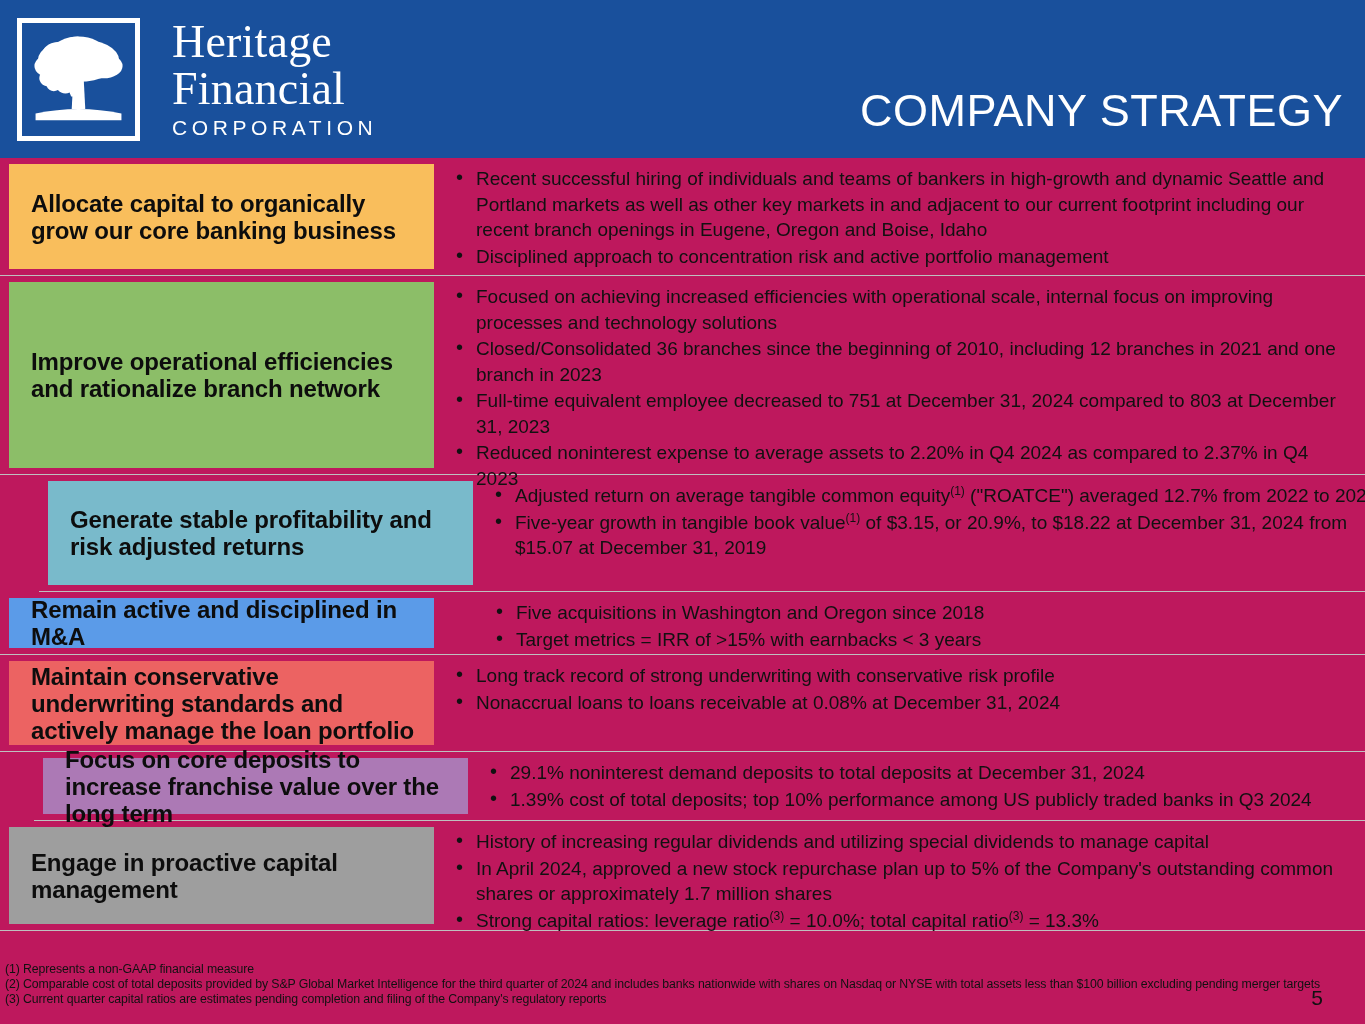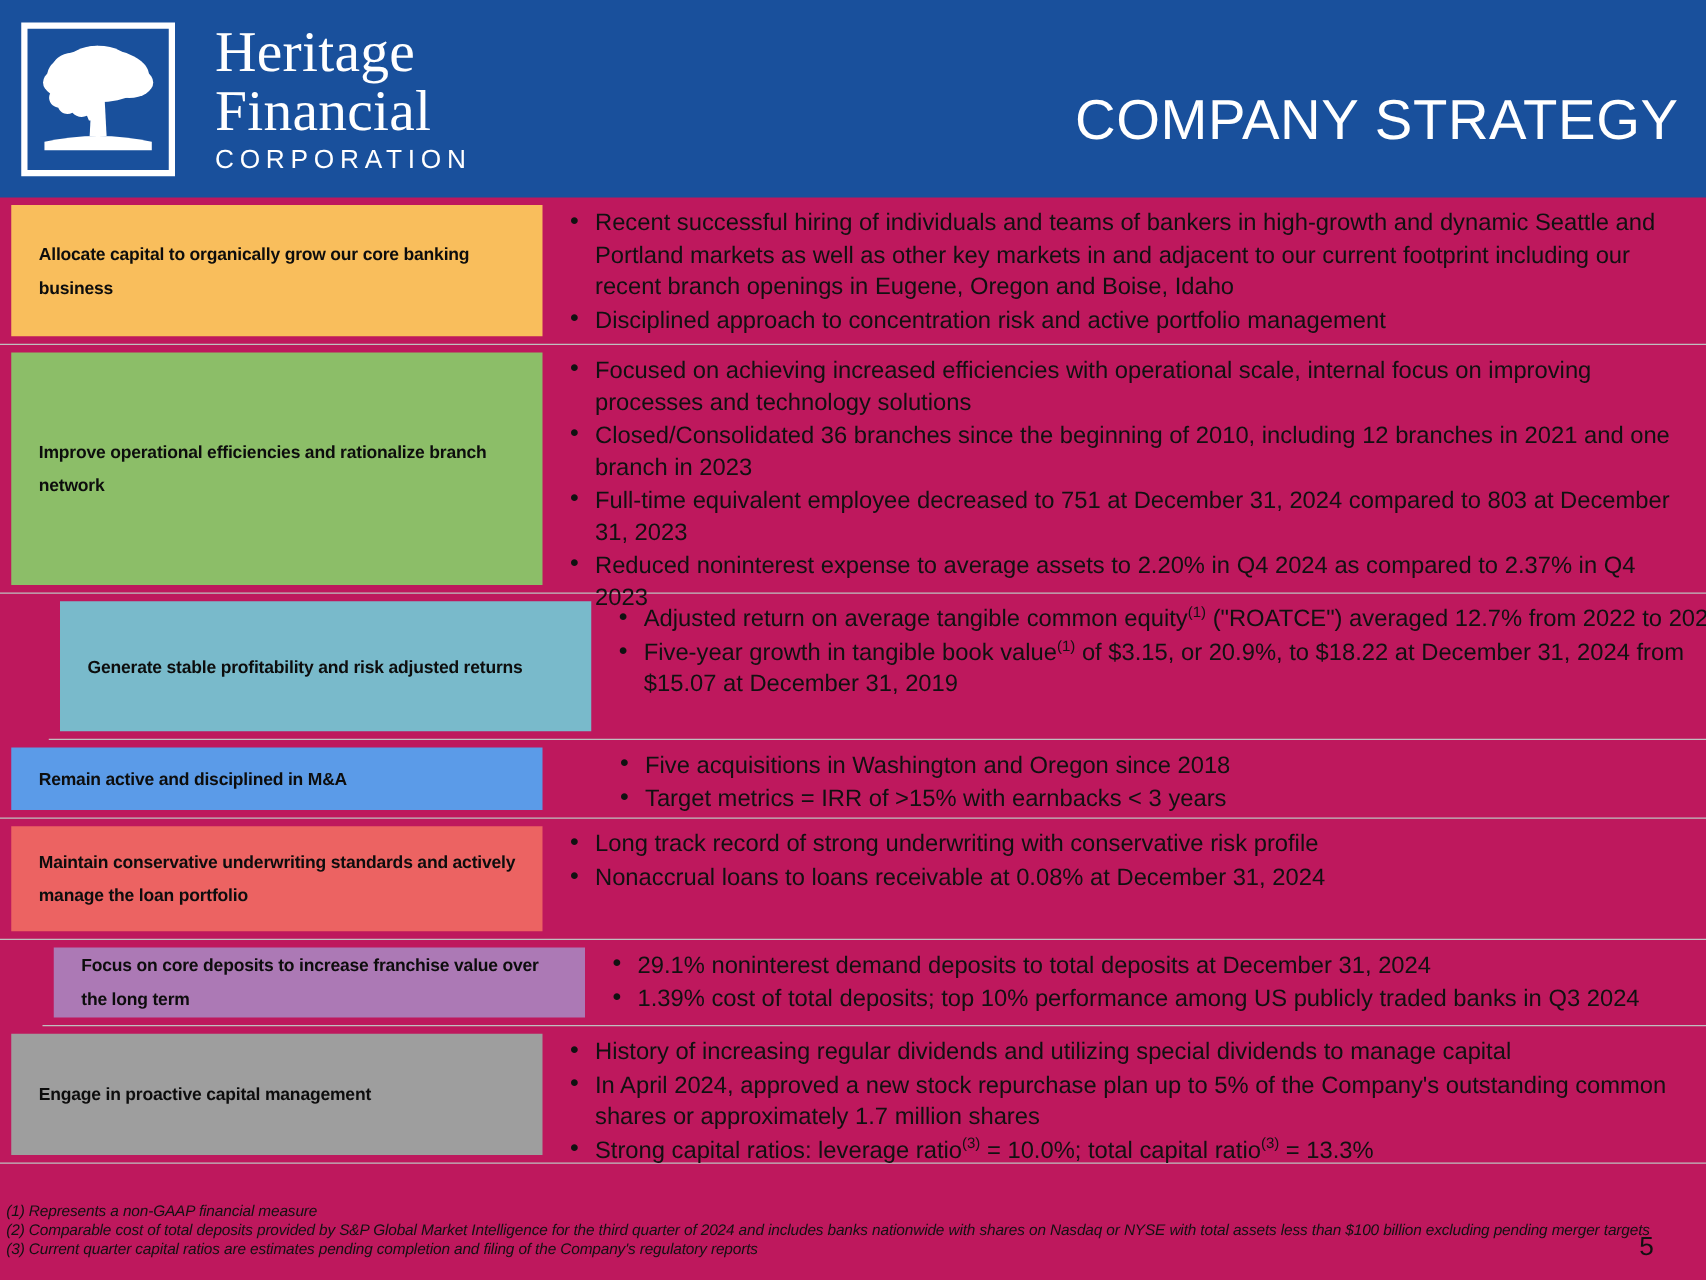--- a/index.html
+++ b/index.html
@@ -30,21 +30,21 @@
   .logo-words .w1, .logo-words .w2 {
     font-family: "Liberation Serif", serif;
     font-size: 46px; line-height: 47px; font-weight: 400; letter-spacing: .2px;
   }
   .logo-words .w3 {
     font-family: "Liberation Sans", sans-serif;
     font-size: 21px; line-height: 26px; letter-spacing: 4.6px; font-weight: 400;
     margin-top: 3px;
   }
   .slide-title {
-    position:absolute; right: 22px; top: 71px;
+    position:absolute; right: 22px; top: 86px;
     color:#ffffff; font-size: 45px; line-height: 50px; font-weight: 400;
     letter-spacing: .5px; white-space: nowrap;
   }
 
   
   .body { position:absolute; left:0; top:158px; width:1365px; height:797px; }
 
   .row {
     position: relative;
     display: flex;
@@ -57,21 +57,21 @@
     width: 442px; flex: none;
     padding: 6px 8px 6px 9px;
     display: flex;
   }
   .cat-chip {
     width: 100%;
     display: flex; align-items: center;
     padding: 8px 14px 8px 22px;
     color: #0d0d0d;
     font-weight: bold;
-    font-size: 14px;
+    font-size: 24px;
     line-height: 27px;
     letter-spacing: -.15px;
   }
 
   .bul-cell {
     flex: 1 1 auto;
     padding: 8px 18px 8px 6px;
     display: flex; flex-direction: column; justify-content: flex-start;
   }
   ul.bullets { list-style: none; }
@@ -89,21 +89,21 @@
     font-size: 20px; color: #111;
   }
   sup { font-size: 12px; vertical-align: super; line-height: 0; }
 
   
   .footnotes {
     position: absolute; left: 0; top: 957px; width: 1365px; height: 67px;
     padding: 5px 0 0 5px;
   }
   .footnotes p {
-    font-size: 12.3px; line-height: 15.2px; color: #111; letter-spacing: -.1px; font-style: italic;
+    font-size: 12.3px; line-height: 15.2px; color: #111; letter-spacing: -.1px;
   }
   .page-num {
     position: absolute; right: 42px; top: 986px;
     font-size: 21px; color: #111;
   }
 </style>
 </head>
 <body>
 
 <div class="slide">

